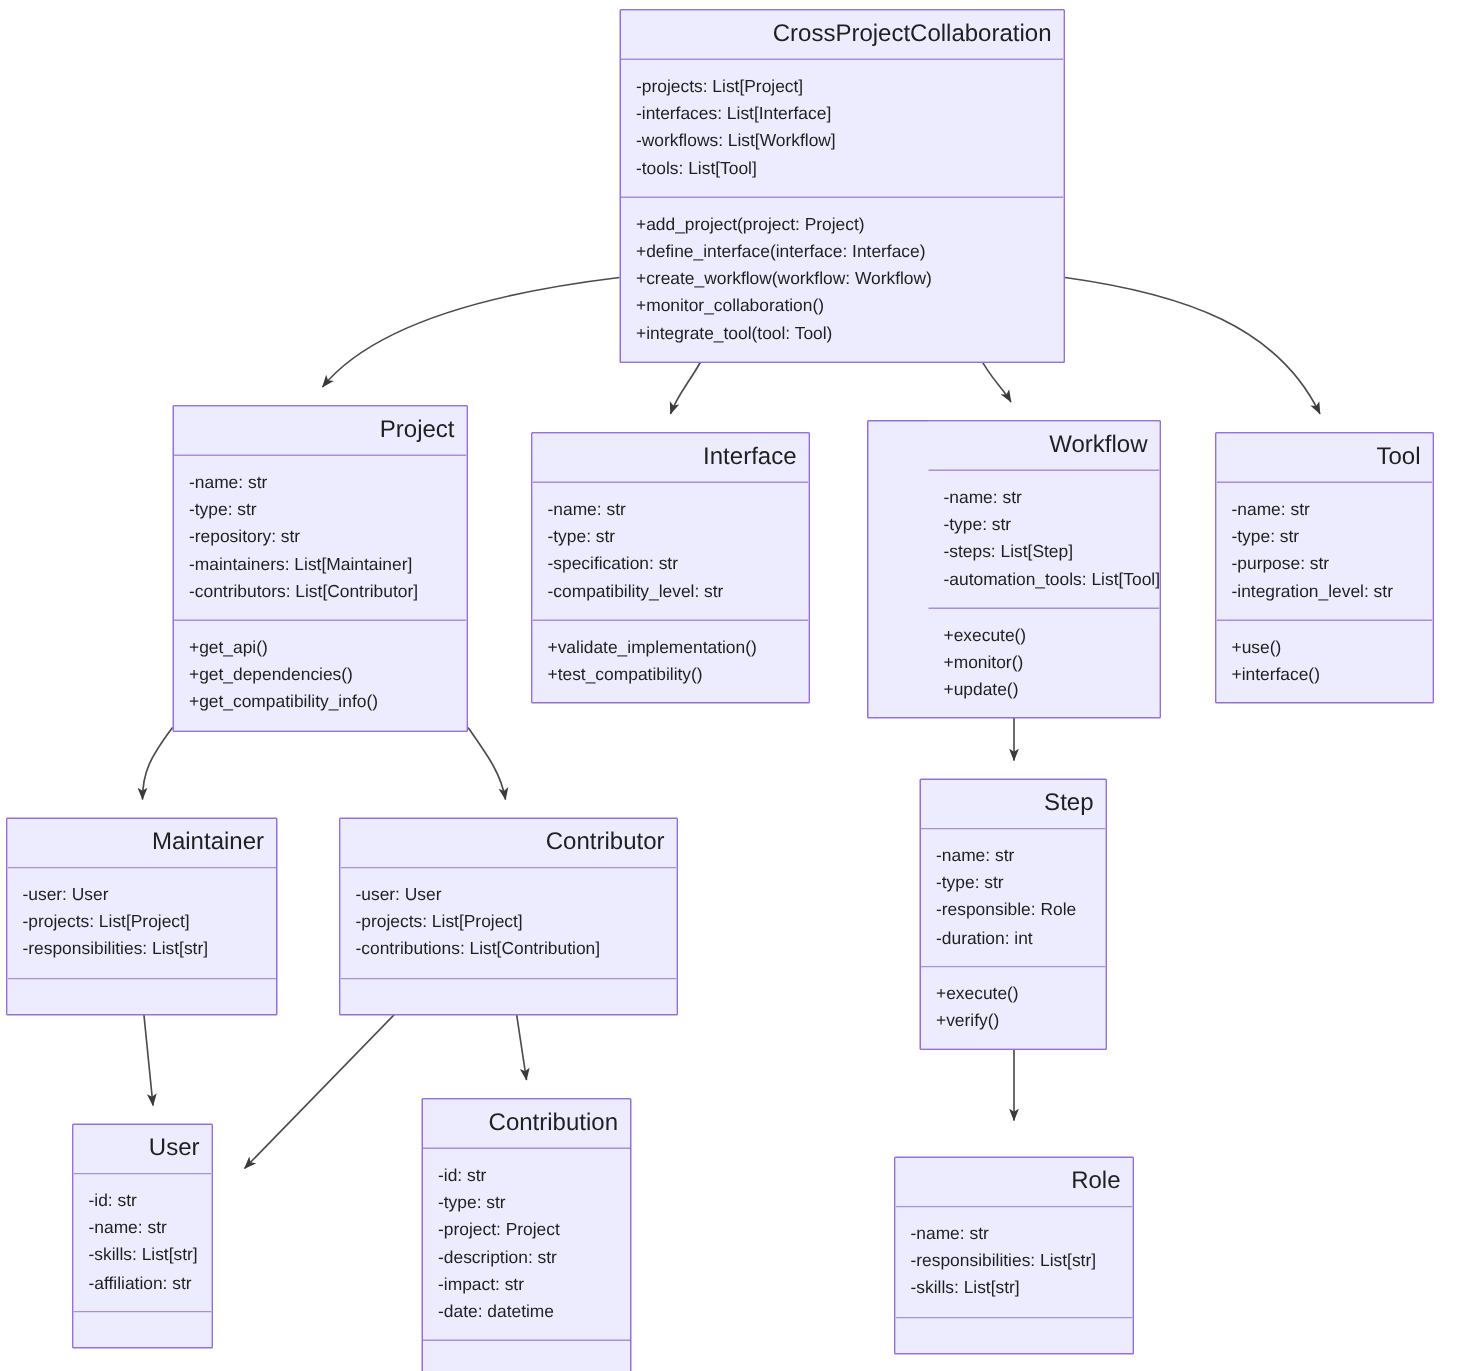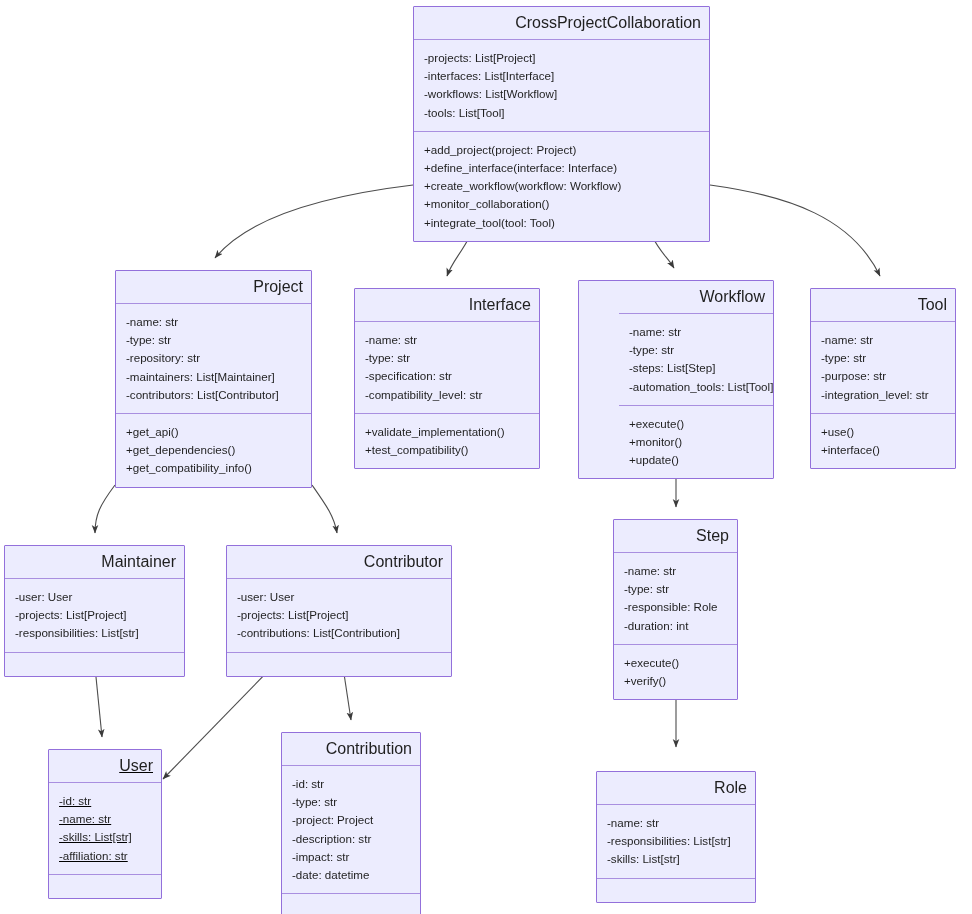--- a/index.html
+++ b/index.html
@@ -205,21 +205,21 @@
       <div class="member">-type: str</div>
       <div class="member">-responsible: Role</div>
       <div class="member">-duration: int</div>
     </div>
     <div class="compartment methods">
       <div class="member">+execute()</div>
       <div class="member">+verify()</div>
     </div>
   </div>
 
-  <div class="uml-class" style="left:48px; top:749px; width:114px;text-decoration:underline;">
+  <div class="uml-class" style="left:48px; top:749px; width:94px;">
     <div class="class-title">User</div>
     <div class="compartment attrs">
       <div class="member">-id: str</div>
       <div class="member">-name: str</div>
       <div class="member">-skills: List[str]</div>
       <div class="member">-affiliation: str</div>
     </div>
     <div class="compartment methods empty"></div>
   </div>
 

